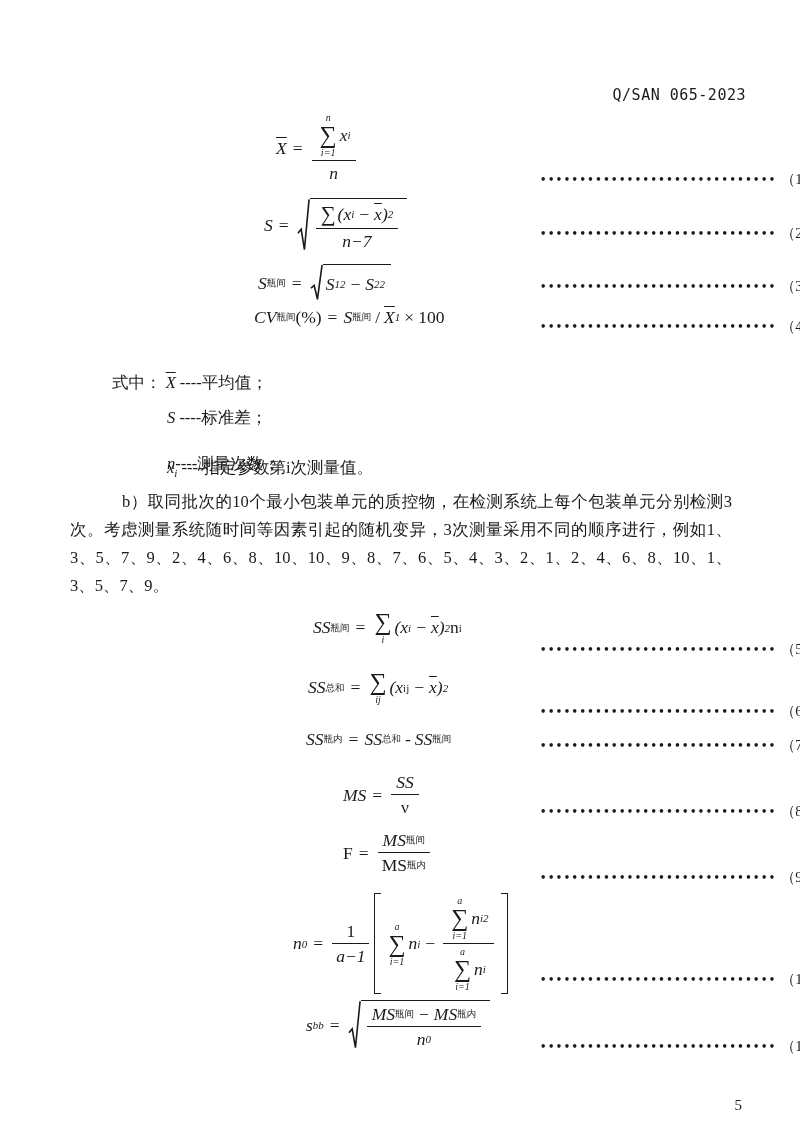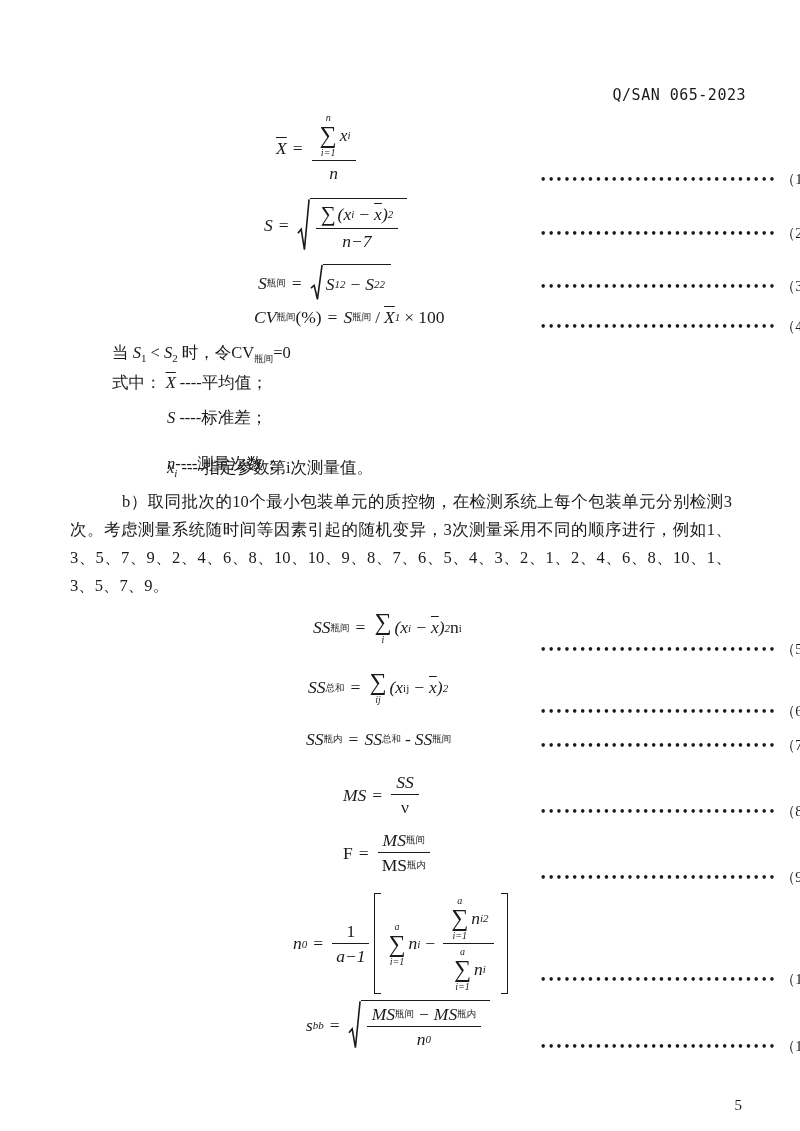--- a/index.html
+++ b/index.html
@@ -154,27 +154,20 @@
     <span class="ol">X</span>
       <sub>1</sub>
     <span class="sp up">×</span>
     <span class="up">100</span>
   </div>
   <div class="leader" style="top:317px;">
     <span class="dots">••••••••••••••••••••••••••••••</span>
     <span class="no">（4）</span>
   </div>
 
-  <div class="cntext" style="top:342px; left:112px;">
-    <span>当</span>
-    <span class="mi">S</span><sub>1</sub>
-    <span>&lt;</span>
-    <span class="mi">S</span><sub>2</sub>
-    <span>时，令CV</span><sub class="cn">瓶间</sub><span>=0</span>
-  </div>
 
   <div class="cntext" style="top:372px; left:112px;text-align:right;">
     <span>式中：</span>
     <span class="mi ol">X</span>
     <span>----</span><span>平均值；</span>
   </div>
   <div class="cntext" style="top:407px; left:167px;">
     <span class="mi">S</span><span> ----</span><span>标准差；</span>
   </div>
   <div class="cntext" style="top:453px; left:167px;">

